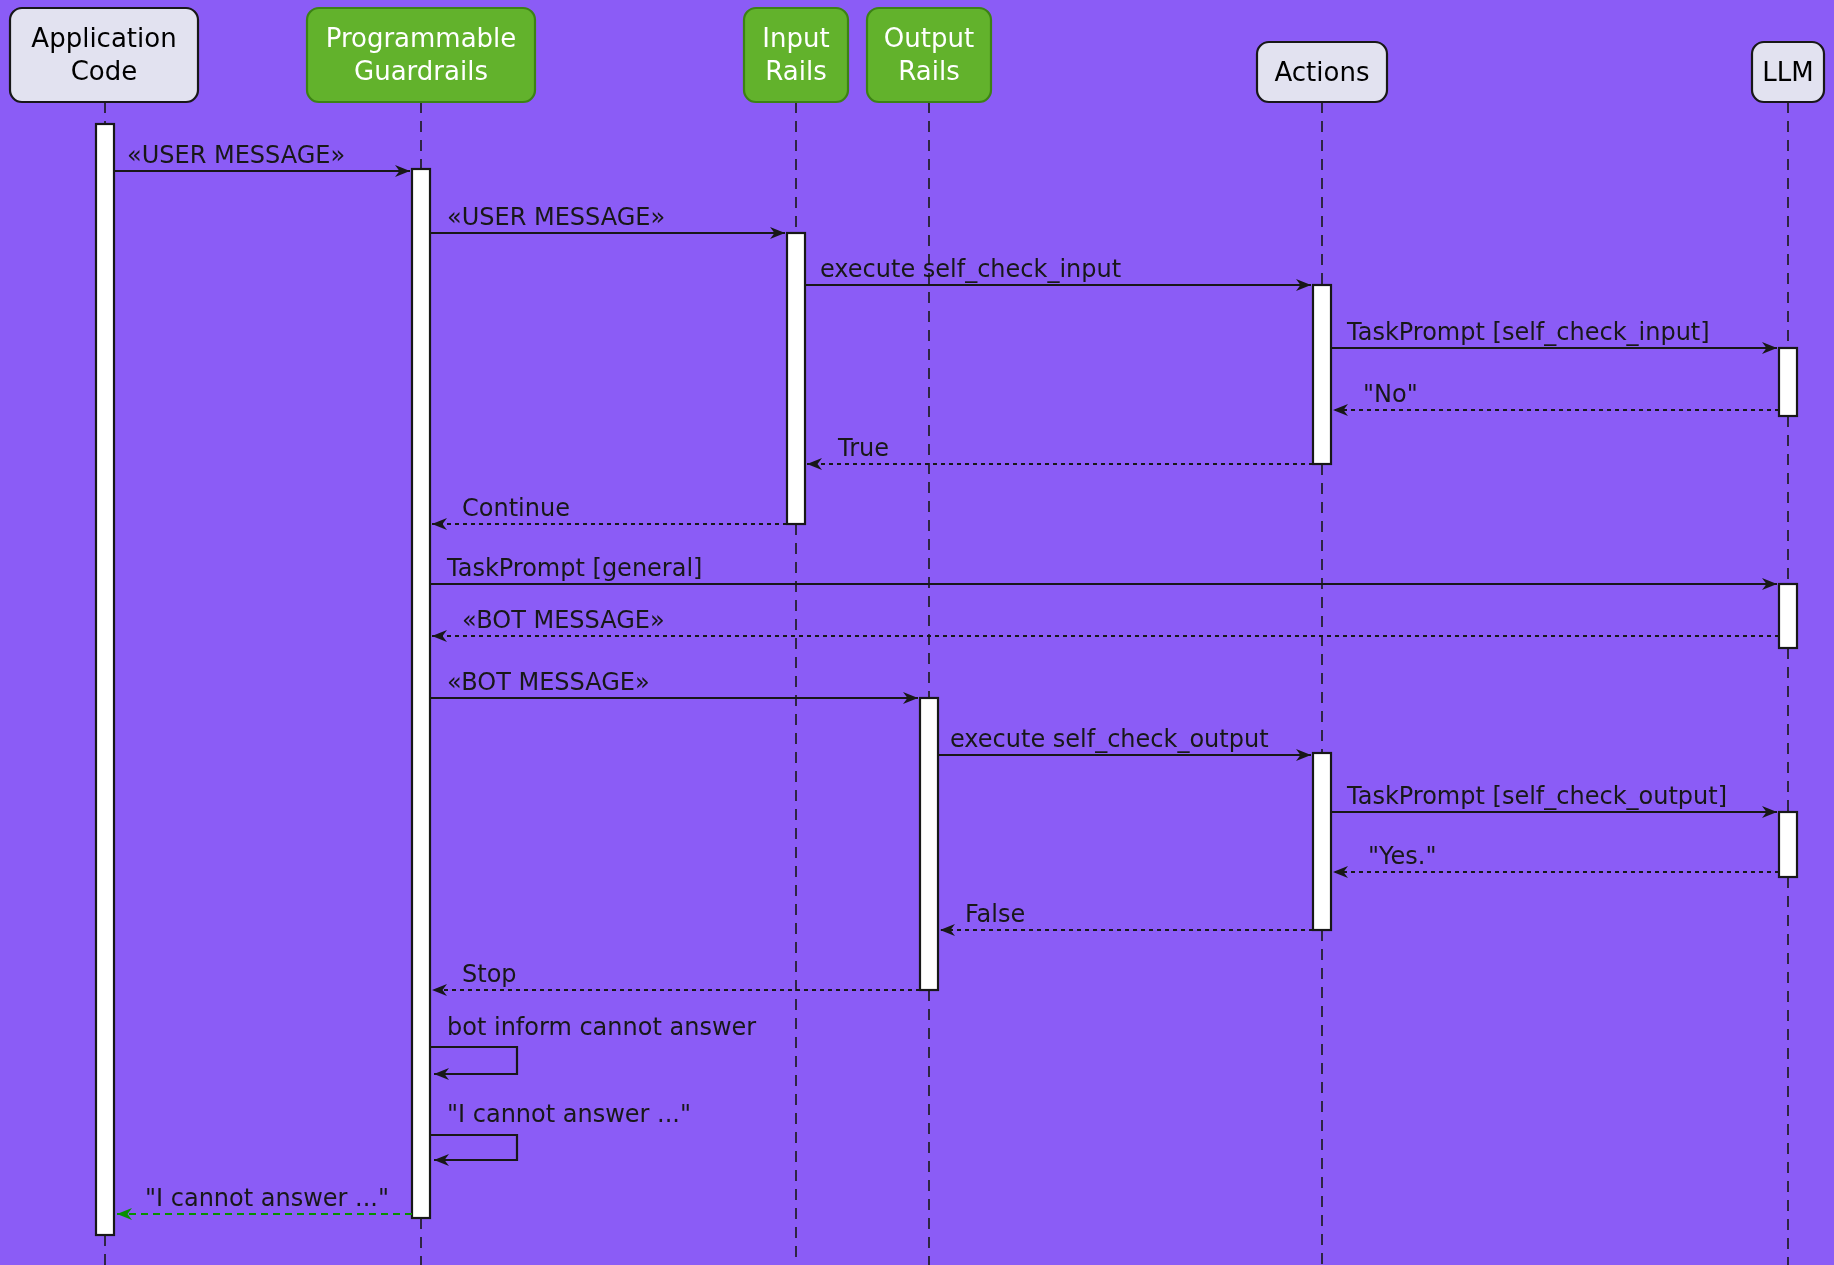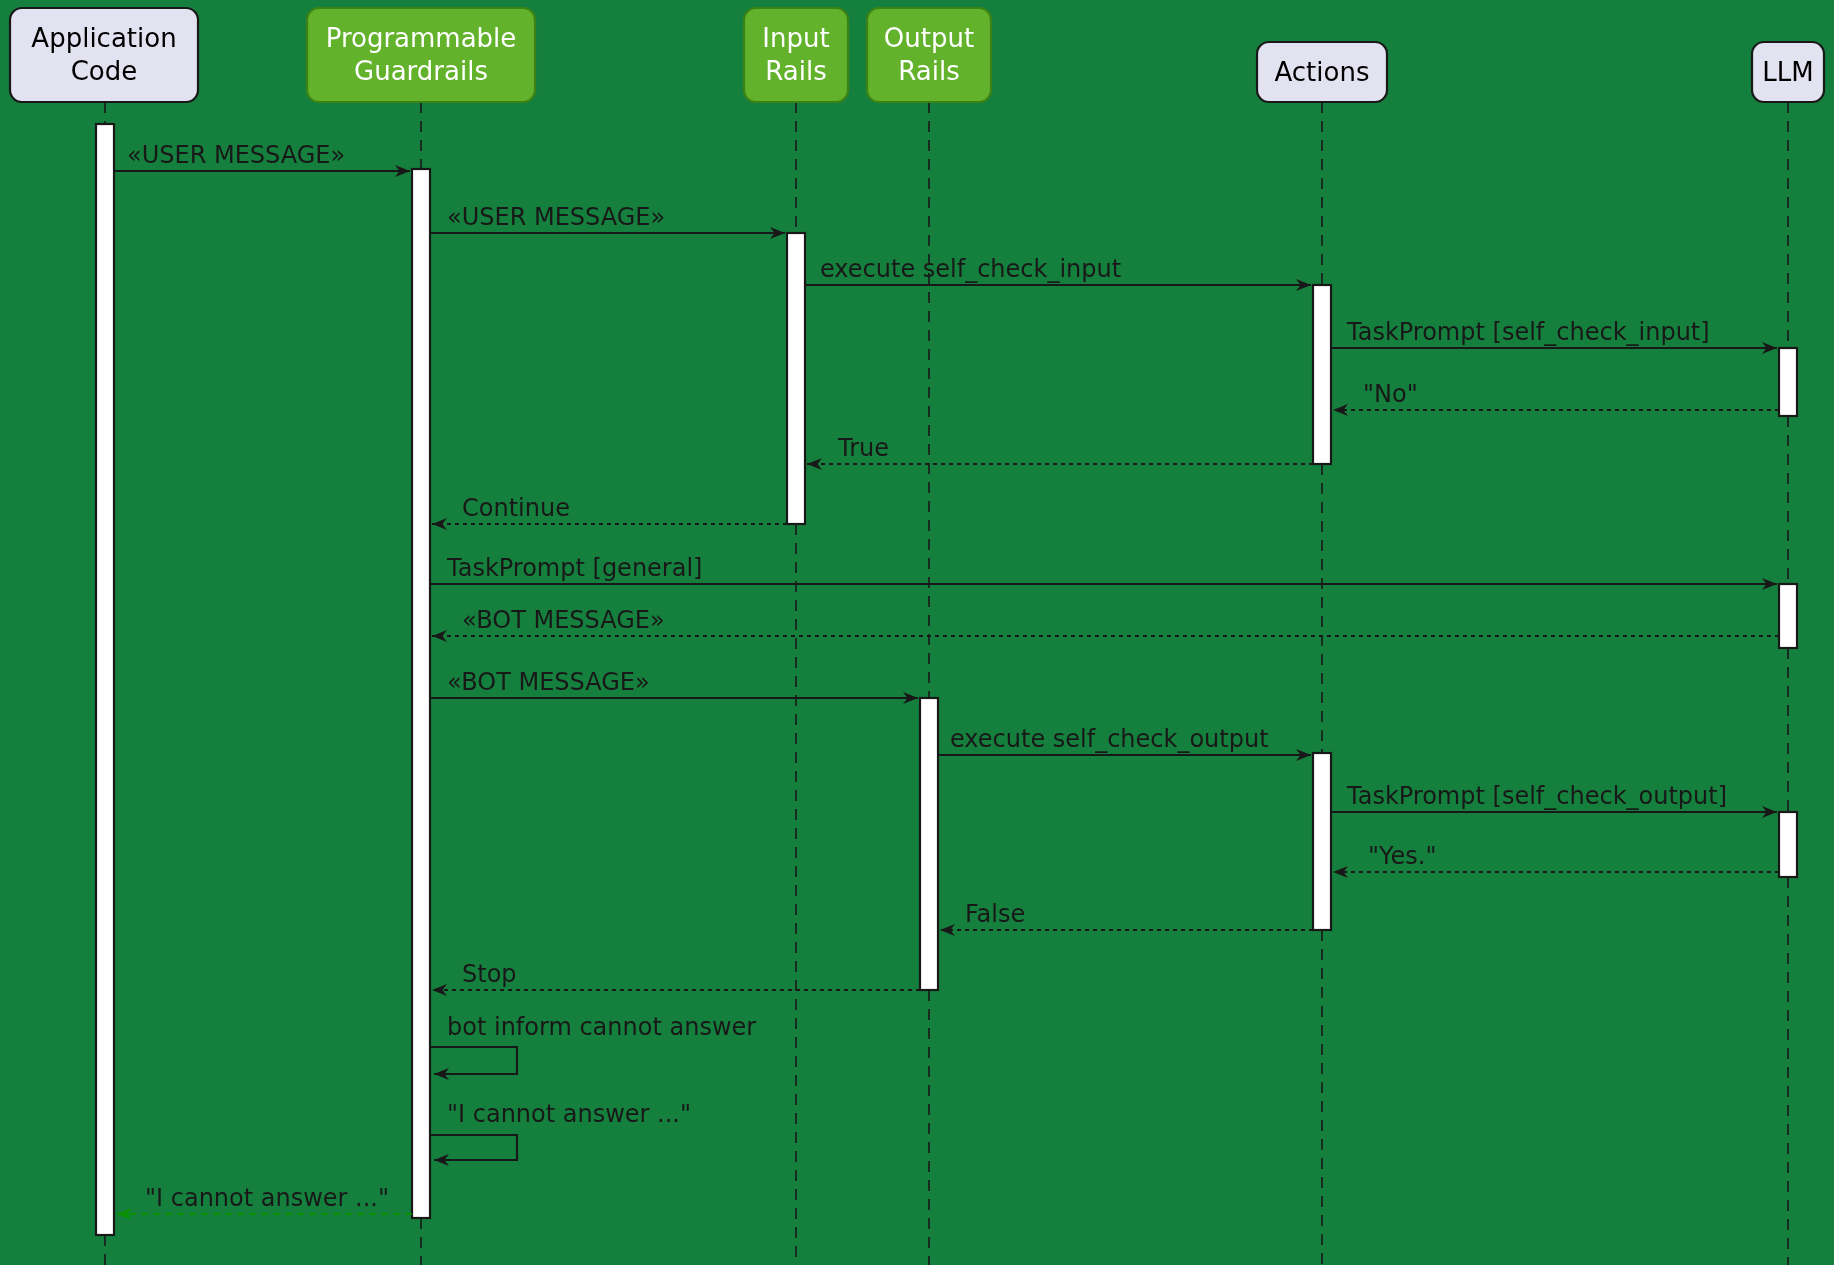--- a/index.html
+++ b/index.html
@@ -4,21 +4,21 @@
 <style>
   html, body {
     margin: 0;
     padding: 0;
     background: #ffffff;
   }
   .stage {
     position: relative;
     width: 1834px;
     height: 1265px;
-    background: #15803d;
+    background: #8b5cf6;
     font-family: "DejaVu Sans", "Liberation Sans", sans-serif;
   }
   svg { display: block; }
   .lifeline {
     stroke: #181818;
     stroke-width: 1.6;
     stroke-dasharray: 11 8;
     fill: none;
   }
   .bar {

